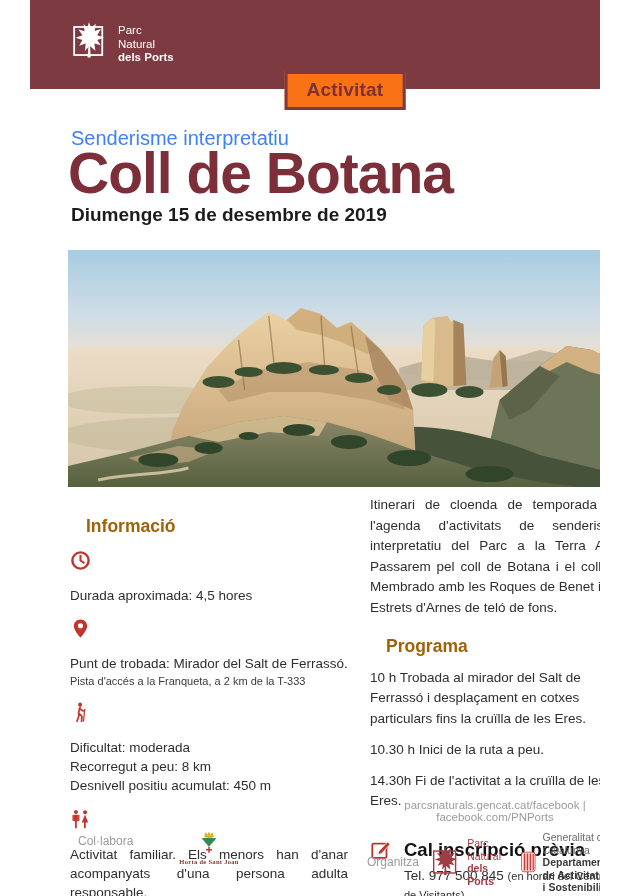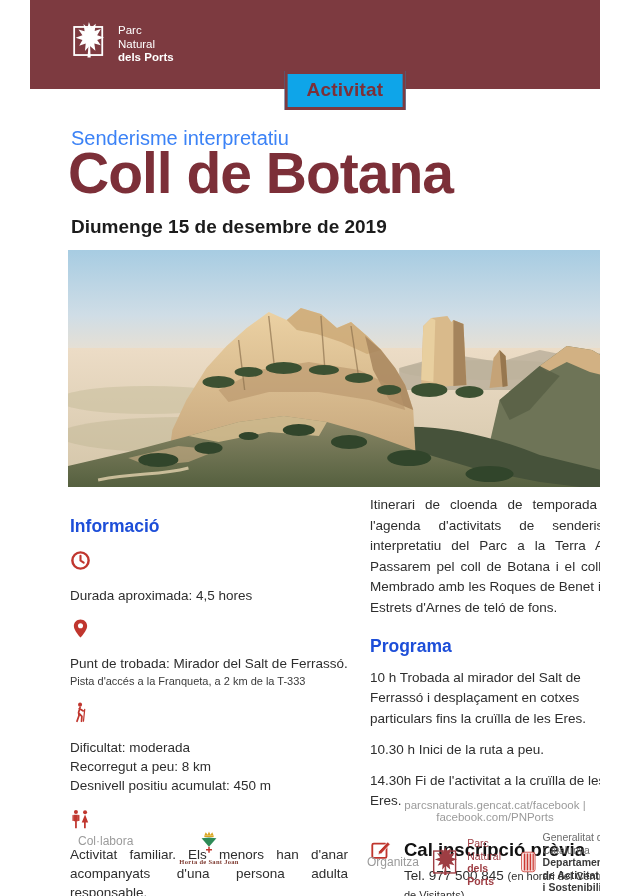--- a/index.html
+++ b/index.html
@@ -10,35 +10,35 @@
     font-family:"Liberation Sans", sans-serif; color:#2e2e2e;
   }
   
   .band { position:absolute; top:0; left:0; width:630px; height:89px; background:#7d3a40; }
   .logo { position:absolute; top:21px; left:42px; display:flex; align-items:flex-start; }
   .logo-icon { width:36px; height:40px; display:block; }
   .logo-text { margin-left:10px; margin-top:3px; color:#ffffff; font-size:11.5px; line-height:1.18; }
   .logo-text .b { font-weight:bold; }
   .badge {
     position:absolute; top:71px; left:50%; transform:translateX(-50%);
-    background:#0ea5e9; border:3px solid #7d3a40; padding:5px 19px 6px;
+    background:#f97316; border:3px solid #7d3a40; padding:5px 19px 6px;
     color:#7c3038; font-weight:bold; font-size:19px; letter-spacing:.2px;
   }
   
   .kicker { position:absolute; top:127px; left:41px; font-size:20px; color:#3b82f6; }
   .title  { position:absolute; top:140px; left:38px; font-size:57px; font-weight:bold; color:#7c2f38; letter-spacing:-1px; }
-  .date   { position:absolute; top:216px; left:41px; font-size:19px; font-weight:bold; color:#1c1c1c;text-align:right; }
+  .date   { position:absolute; top:204px; left:41px; font-size:19px; font-weight:bold; color:#1c1c1c;text-align:right; }
   
   .photo { position:absolute; top:250px; left:38px; width:554px; height:237px; overflow:hidden; }
   .photo svg { display:block; width:100%; height:100%; }
   
   .cols { position:absolute; top:492px; left:40px; width:552px; display:flex; gap:22px; }
   .col-left  { width:278px; }
   .col-right { width:252px; }
-  h2.sec { font-size:17.5px; font-weight:bold; color:#1d4ed8; }
+  h2.sec { font-size:17.5px; font-weight:bold; color:#a16207;margin-left:16px; }
   .col-left h2.sec { margin-top:24px; margin-bottom:4px; }
   .info-item { display:flex; gap:15px; margin-top:12px; font-size:13.5px; line-height:1.42; color:#2e2e2e;flex-direction:column; }
   .info-item .ic { flex:0 0 21px; width:21px; height:22px; margin-top:1px; }
   .info-item .txt { flex:1; }
   .just { text-align:justify; }
   .subnote { font-size:11px; color:#3a3a3a; margin-top:1px; line-height:1.35; }
   .sec-head { display:flex; align-items:center; gap:11px; margin-top:30px;text-align:right; }
   .sec-head .ic { width:23px; height:24px; }
   .sec-head .ttl { font-size:19px; font-weight:bold; color:#111; }
   .bullet { display:flex; gap:7px; margin-top:11px; font-size:13.5px; line-height:1.4; padding-left:14px; }

